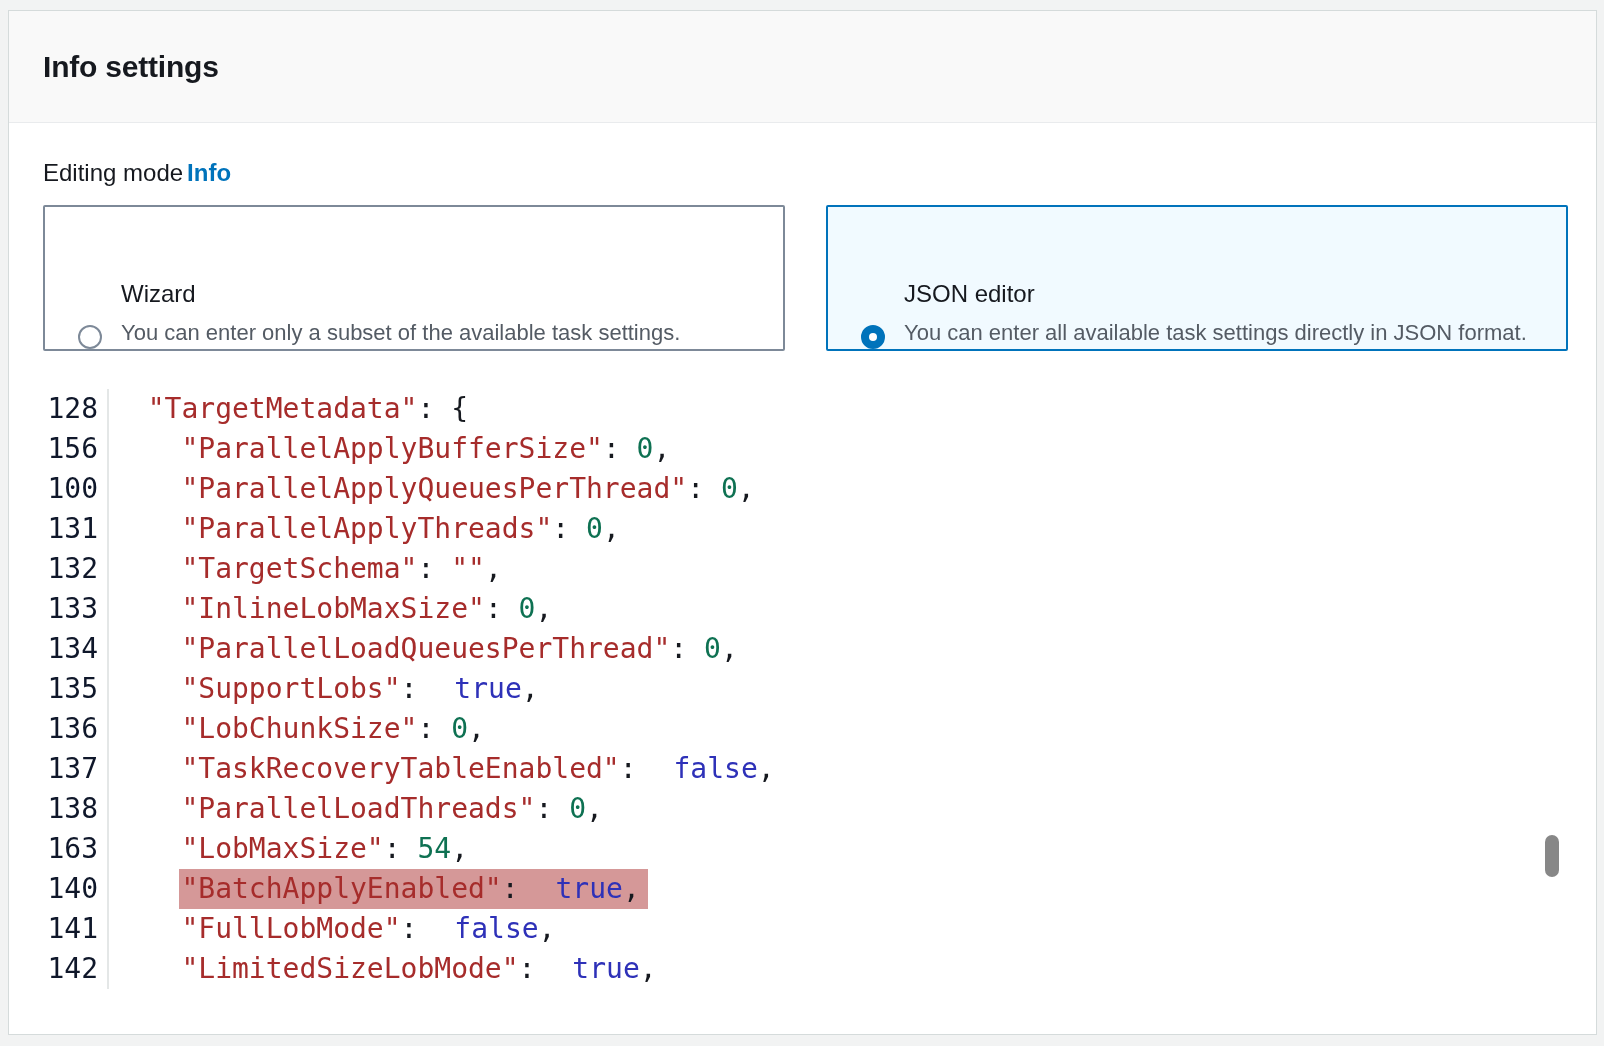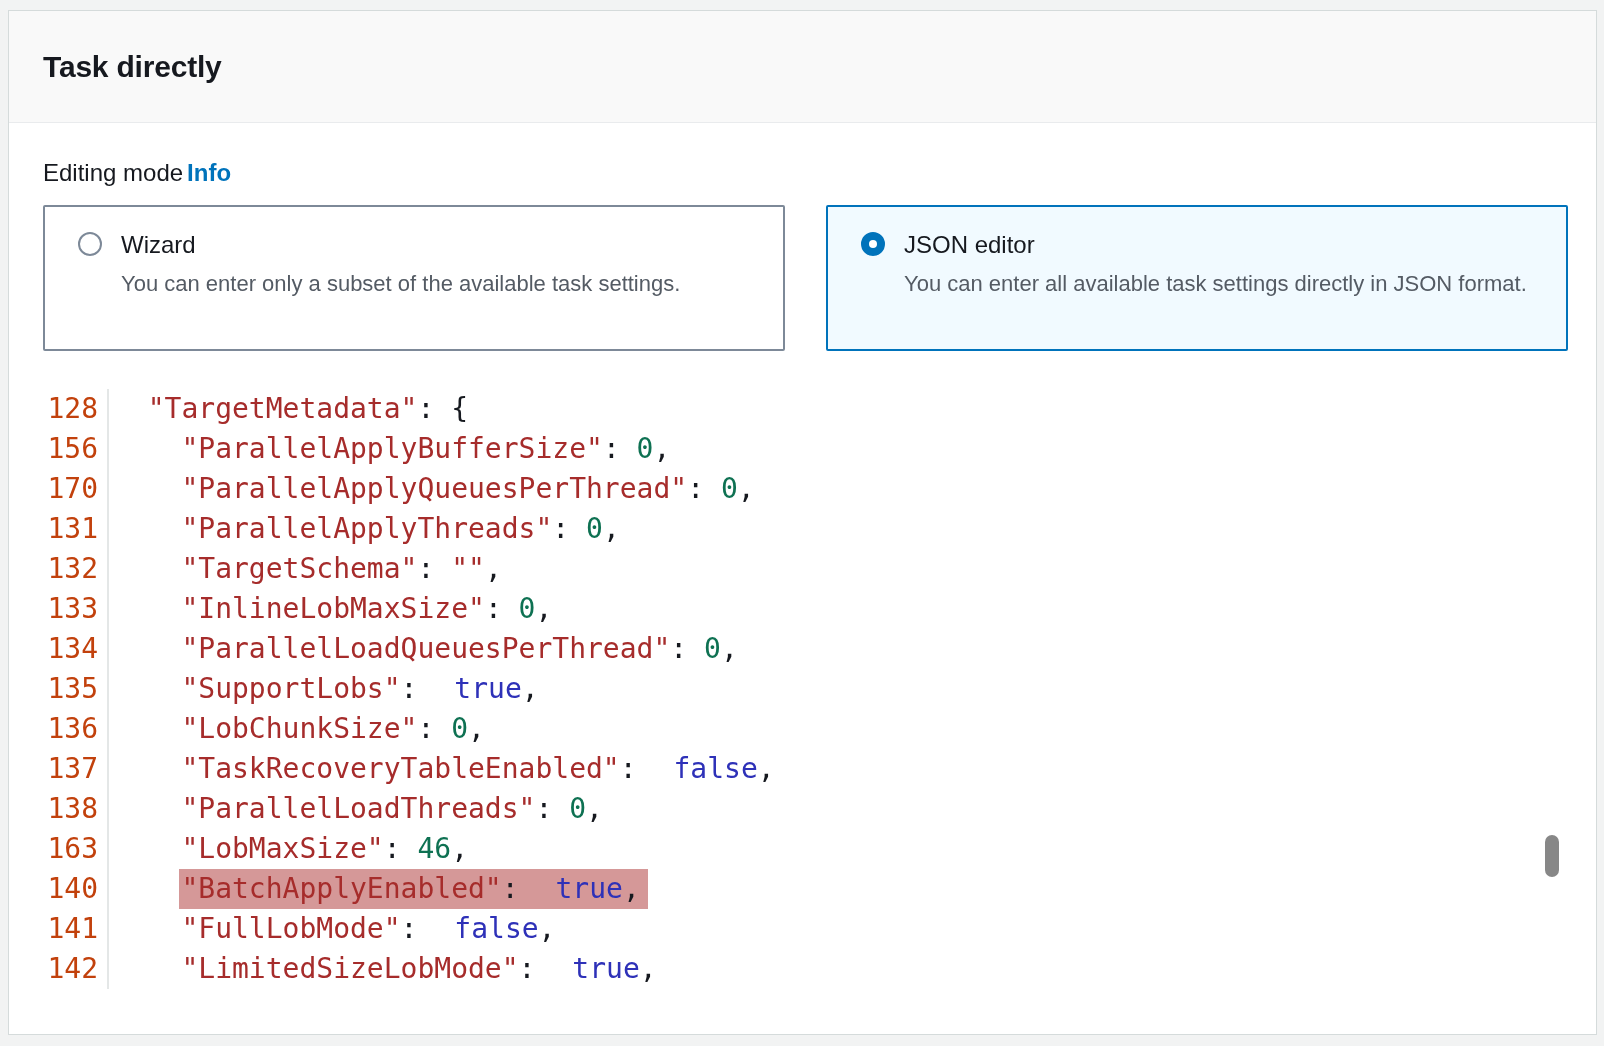--- a/index.html
+++ b/index.html
@@ -50,21 +50,21 @@
     display: flex;
     gap: 41px;
   }
   .tile {
     flex: 1 1 0;
     height: 146px;
     background: #ffffff;
     border: 2px solid #7d8998;
     border-radius: 2px;
     display: flex;
-    align-items: flex-start;
+    align-items: flex-end;
     padding: 22px 24px 0 33px;
     cursor: pointer;
   }
   .tile.selected {
     border-color: var(--accent, #0073bb);
     background: var(--selected-bg, #f1faff);
   }
   .radio {
     width: 24px; height: 24px;
     border: 2px solid #7d8998;
@@ -100,21 +100,21 @@
     font-family: "DejaVu Sans Mono", "Liberation Mono", monospace;
     font-size: 28px;
     line-height: 40px;
   }
   .code-row { display: flex; height: 40px; }
   .gutter {
     width: 100px;
     flex: 0 0 auto;
     text-align: right;
     padding-right: 9px;
-    color: #c2410c;
+    color: #0f172a;
     border-right: 2px solid #e4e7e7;
   }
   .code {
     padding-left: 5px;
     white-space: pre;
   }
   .tok-key    { color: var(--key, #a62c2b); }
   .tok-string { color: var(--key, #a62c2b); }
   .tok-number { color: var(--number, #0e7152); }
   .tok-bool   { color: var(--bool, #2e31b8); margin-left: 20px; }
@@ -134,21 +134,21 @@
     background: #878787;
     cursor: pointer;
   }
 </style>
 </head>
 <body>
 
 <div class="panel">
 
   <div class="panel-header">
-    <h1 class="panel-title">Task directly</h1>
+    <h1 class="panel-title">Info settings</h1>
   </div>
 
   <div class="content">
     <div class="field-label-row">
       <span class="field-label">Editing mode</span>
       <a class="info-link">Info</a>
     </div>
 
     <div class="tiles">
       <div class="tile">
@@ -172,21 +172,21 @@
     <div>
         <div class="code-row">
           <div class="gutter">128</div>
           <div class="code"><span class="tok-plain">  </span><span><span class="tok-key">"TargetMetadata"</span><span class="tok-plain">: </span><span class="tok-brace">{</span></span></div>
         </div>
         <div class="code-row">
           <div class="gutter">156</div>
           <div class="code"><span class="tok-plain">    </span><span><span class="tok-key">"ParallelApplyBufferSize"</span><span class="tok-plain">: </span><span class="tok-number">0</span><span class="tok-plain">,</span></span></div>
         </div>
         <div class="code-row">
-          <div class="gutter">170</div>
+          <div class="gutter">100</div>
           <div class="code"><span class="tok-plain">    </span><span><span class="tok-key">"ParallelApplyQueuesPerThread"</span><span class="tok-plain">: </span><span class="tok-number">0</span><span class="tok-plain">,</span></span></div>
         </div>
         <div class="code-row">
           <div class="gutter">131</div>
           <div class="code"><span class="tok-plain">    </span><span><span class="tok-key">"ParallelApplyThreads"</span><span class="tok-plain">: </span><span class="tok-number">0</span><span class="tok-plain">,</span></span></div>
         </div>
         <div class="code-row">
           <div class="gutter">132</div>
           <div class="code"><span class="tok-plain">    </span><span><span class="tok-key">"TargetSchema"</span><span class="tok-plain">: </span><span class="tok-string">""</span><span class="tok-plain">,</span></span></div>
         </div>
@@ -209,21 +209,21 @@
         <div class="code-row">
           <div class="gutter">137</div>
           <div class="code"><span class="tok-plain">    </span><span><span class="tok-key">"TaskRecoveryTableEnabled"</span><span class="tok-plain">: </span><span class="tok-bool">false</span><span class="tok-plain">,</span></span></div>
         </div>
         <div class="code-row">
           <div class="gutter">138</div>
           <div class="code"><span class="tok-plain">    </span><span><span class="tok-key">"ParallelLoadThreads"</span><span class="tok-plain">: </span><span class="tok-number">0</span><span class="tok-plain">,</span></span></div>
         </div>
         <div class="code-row">
           <div class="gutter">163</div>
-          <div class="code"><span class="tok-plain">    </span><span><span class="tok-key">"LobMaxSize"</span><span class="tok-plain">: </span><span class="tok-number">46</span><span class="tok-plain">,</span></span></div>
+          <div class="code"><span class="tok-plain">    </span><span><span class="tok-key">"LobMaxSize"</span><span class="tok-plain">: </span><span class="tok-number">54</span><span class="tok-plain">,</span></span></div>
         </div>
         <div class="code-row">
           <div class="gutter">140</div>
           <div class="code"><span class="tok-plain">    </span><span class="hl"><span class="tok-key">"BatchApplyEnabled"</span><span class="tok-plain">: </span><span class="tok-bool">true</span><span class="tok-plain">,</span></span></div>
         </div>
         <div class="code-row">
           <div class="gutter">141</div>
           <div class="code"><span class="tok-plain">    </span><span><span class="tok-key">"FullLobMode"</span><span class="tok-plain">: </span><span class="tok-bool">false</span><span class="tok-plain">,</span></span></div>
         </div>
         <div class="code-row">

